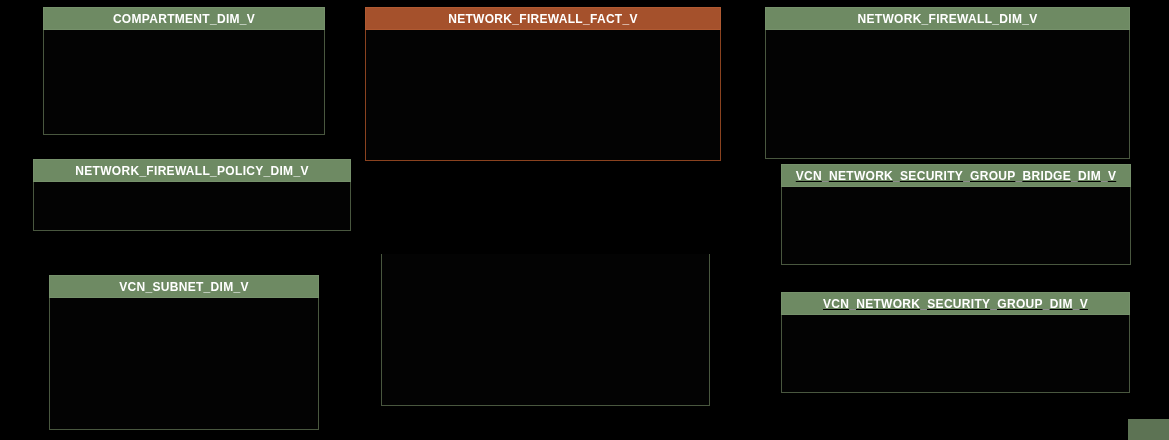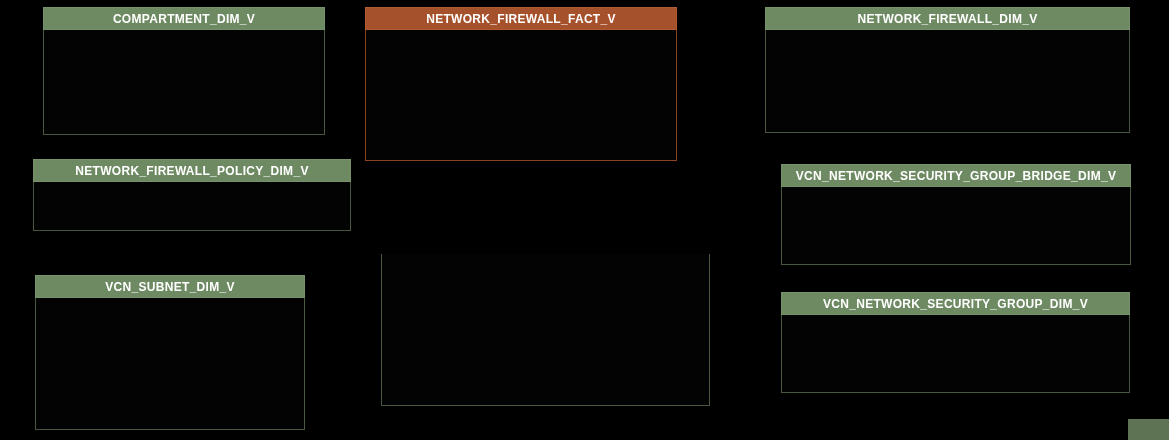--- a/index.html
+++ b/index.html
@@ -53,60 +53,60 @@
 
 <div id="canvas">
 
   <div class="tbl dim" style="left:7px; top:7px; width:318px; height:128px;padding-left:36px;">
     <div class="hdr">
       <span>COMPARTMENT_DIM_V</span>
     </div>
     <div class="bdy"></div>
   </div>
 
-  <div class="tbl fact" style="left:365px; top:7px; width:312px; height:154px;">
+  <div class="tbl fact" style="left:365px; top:7px; width:356px; height:154px;">
     <div class="hdr">
       <span>NETWORK_FIREWALL_FACT_V</span>
     </div>
     <div class="bdy"></div>
   </div>
 
-  <div class="tbl dim" style="left:765px; top:7px; width:365px; height:126px;justify-content:flex-end;">
+  <div class="tbl dim" style="left:765px; top:7px; width:365px; height:152px;justify-content:flex-end;">
     <div class="hdr">
       <span>NETWORK_FIREWALL_DIM_V</span>
     </div>
     <div class="bdy"></div>
   </div>
 
   <div class="tbl dim" style="left:7px; top:159px; width:318px; height:72px;margin-left:26px;">
     <div class="hdr">
       <span>NETWORK_FIREWALL_POLICY_DIM_V</span>
     </div>
     <div class="bdy"></div>
   </div>
 
-  <div class="tbl dim" style="left:781px; top:164px; width:350px; height:101px;">
+  <div class="tbl dim" style="left:781px; top:164px; width:350px; height:101px;text-decoration:underline;">
     <div class="hdr">
       <span>VCN_NETWORK_SECURITY_GROUP_BRIDGE_DIM_V</span>
     </div>
     <div class="bdy"></div>
   </div>
 
-  <div class="tbl dim" style="left:35px; top:275px; width:270px; height:155px;">
+  <div class="tbl dim" style="left:49px; top:275px; width:270px; height:155px;">
     <div class="hdr">
       <span>VCN_SUBNET_DIM_V</span>
     </div>
     <div class="bdy"></div>
   </div>
 
   <div class="tbl dim" style="left:381px; top:254px; width:329px; height:152px;">
     <div class="bdy"></div>
   </div>
 
-  <div class="tbl dim" style="left:781px; top:292px; width:349px; height:101px;">
+  <div class="tbl dim" style="left:781px; top:292px; width:349px; height:101px;text-decoration:underline;">
     <div class="hdr">
       <span>VCN_NETWORK_SECURITY_GROUP_DIM_V</span>
     </div>
     <div class="bdy"></div>
   </div>
 
   <div class="fragment"></div>
 
 </div>
 

